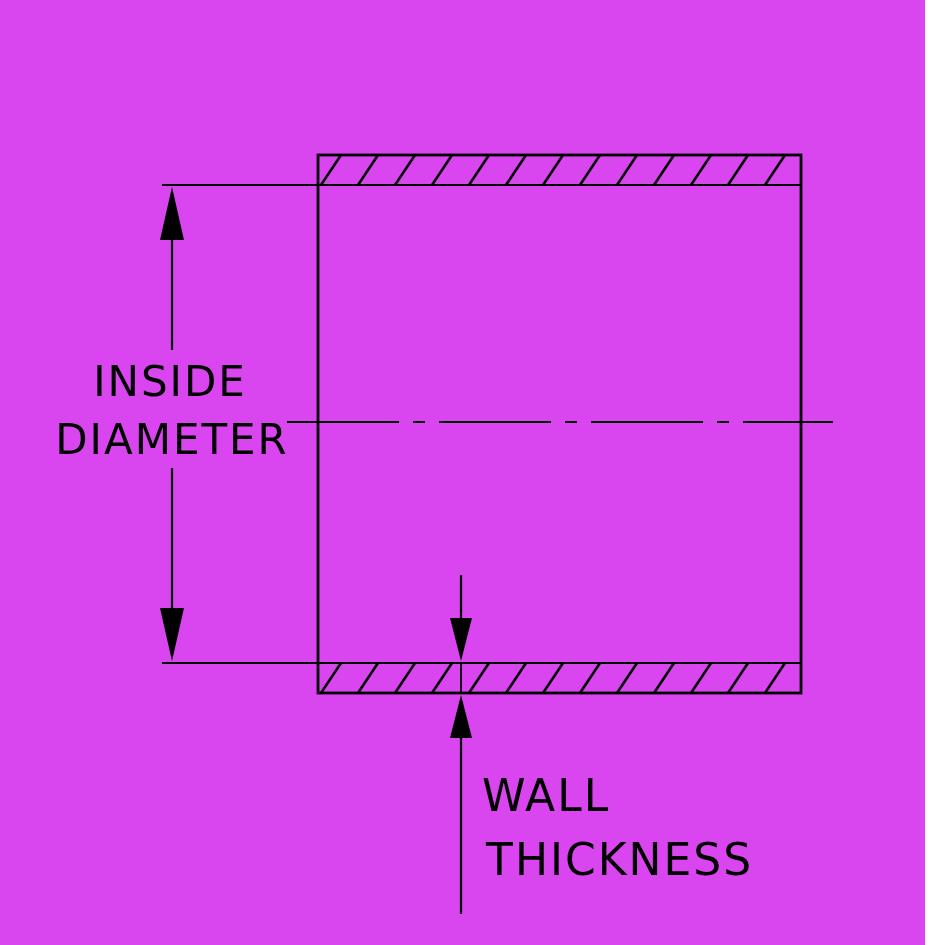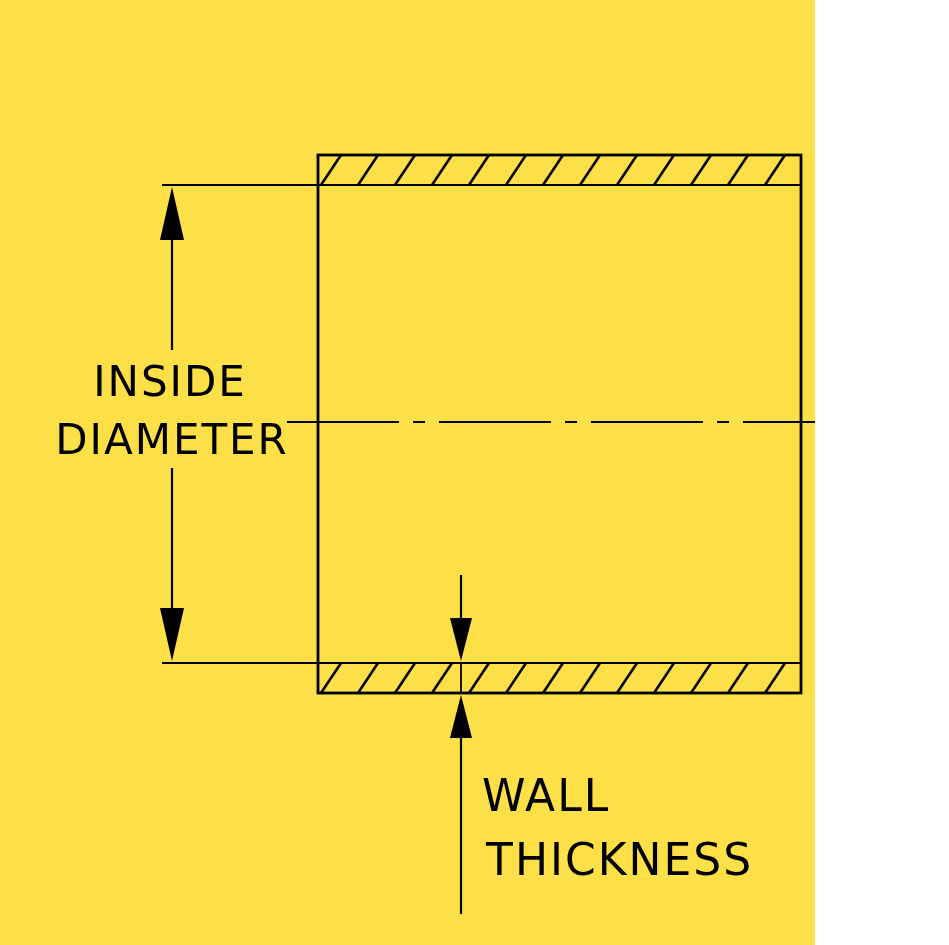--- a/index.html
+++ b/index.html
@@ -2,23 +2,23 @@
 <html><head>
 <meta charset="utf-8">
 <style>
   html, body {
     margin: 0;
     padding: 0;
     background: #ffffff;
   }
   .canvas {
     position: relative;
-    width: 815px;
+    width: 925px;
     height: 945px;
-    background: #fde047;
+    background: #d946ef;
     overflow: hidden;
   }
   svg {
     display: block;
   }
   .dim-label {
     font-family: "DejaVu Sans", "Liberation Sans", sans-serif;
     font-size: 42px;
     font-weight: 400;
     letter-spacing: 2px;

